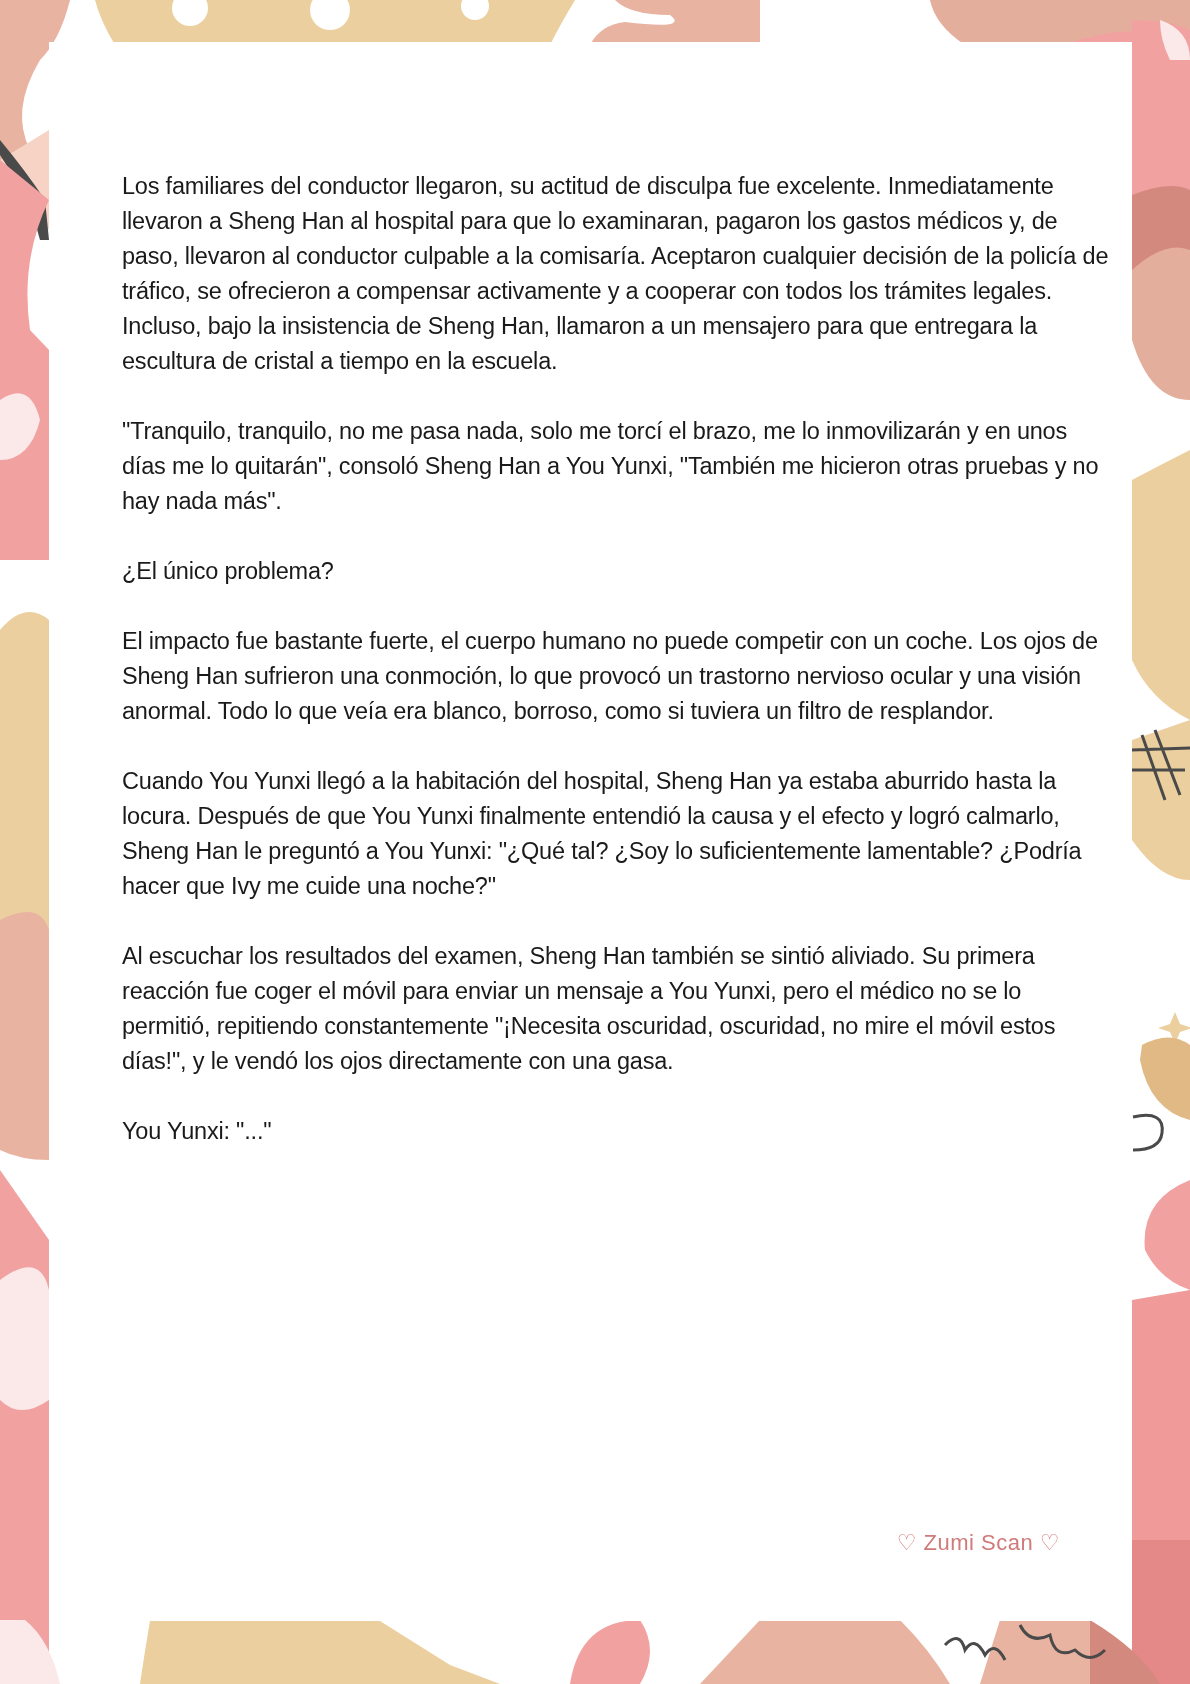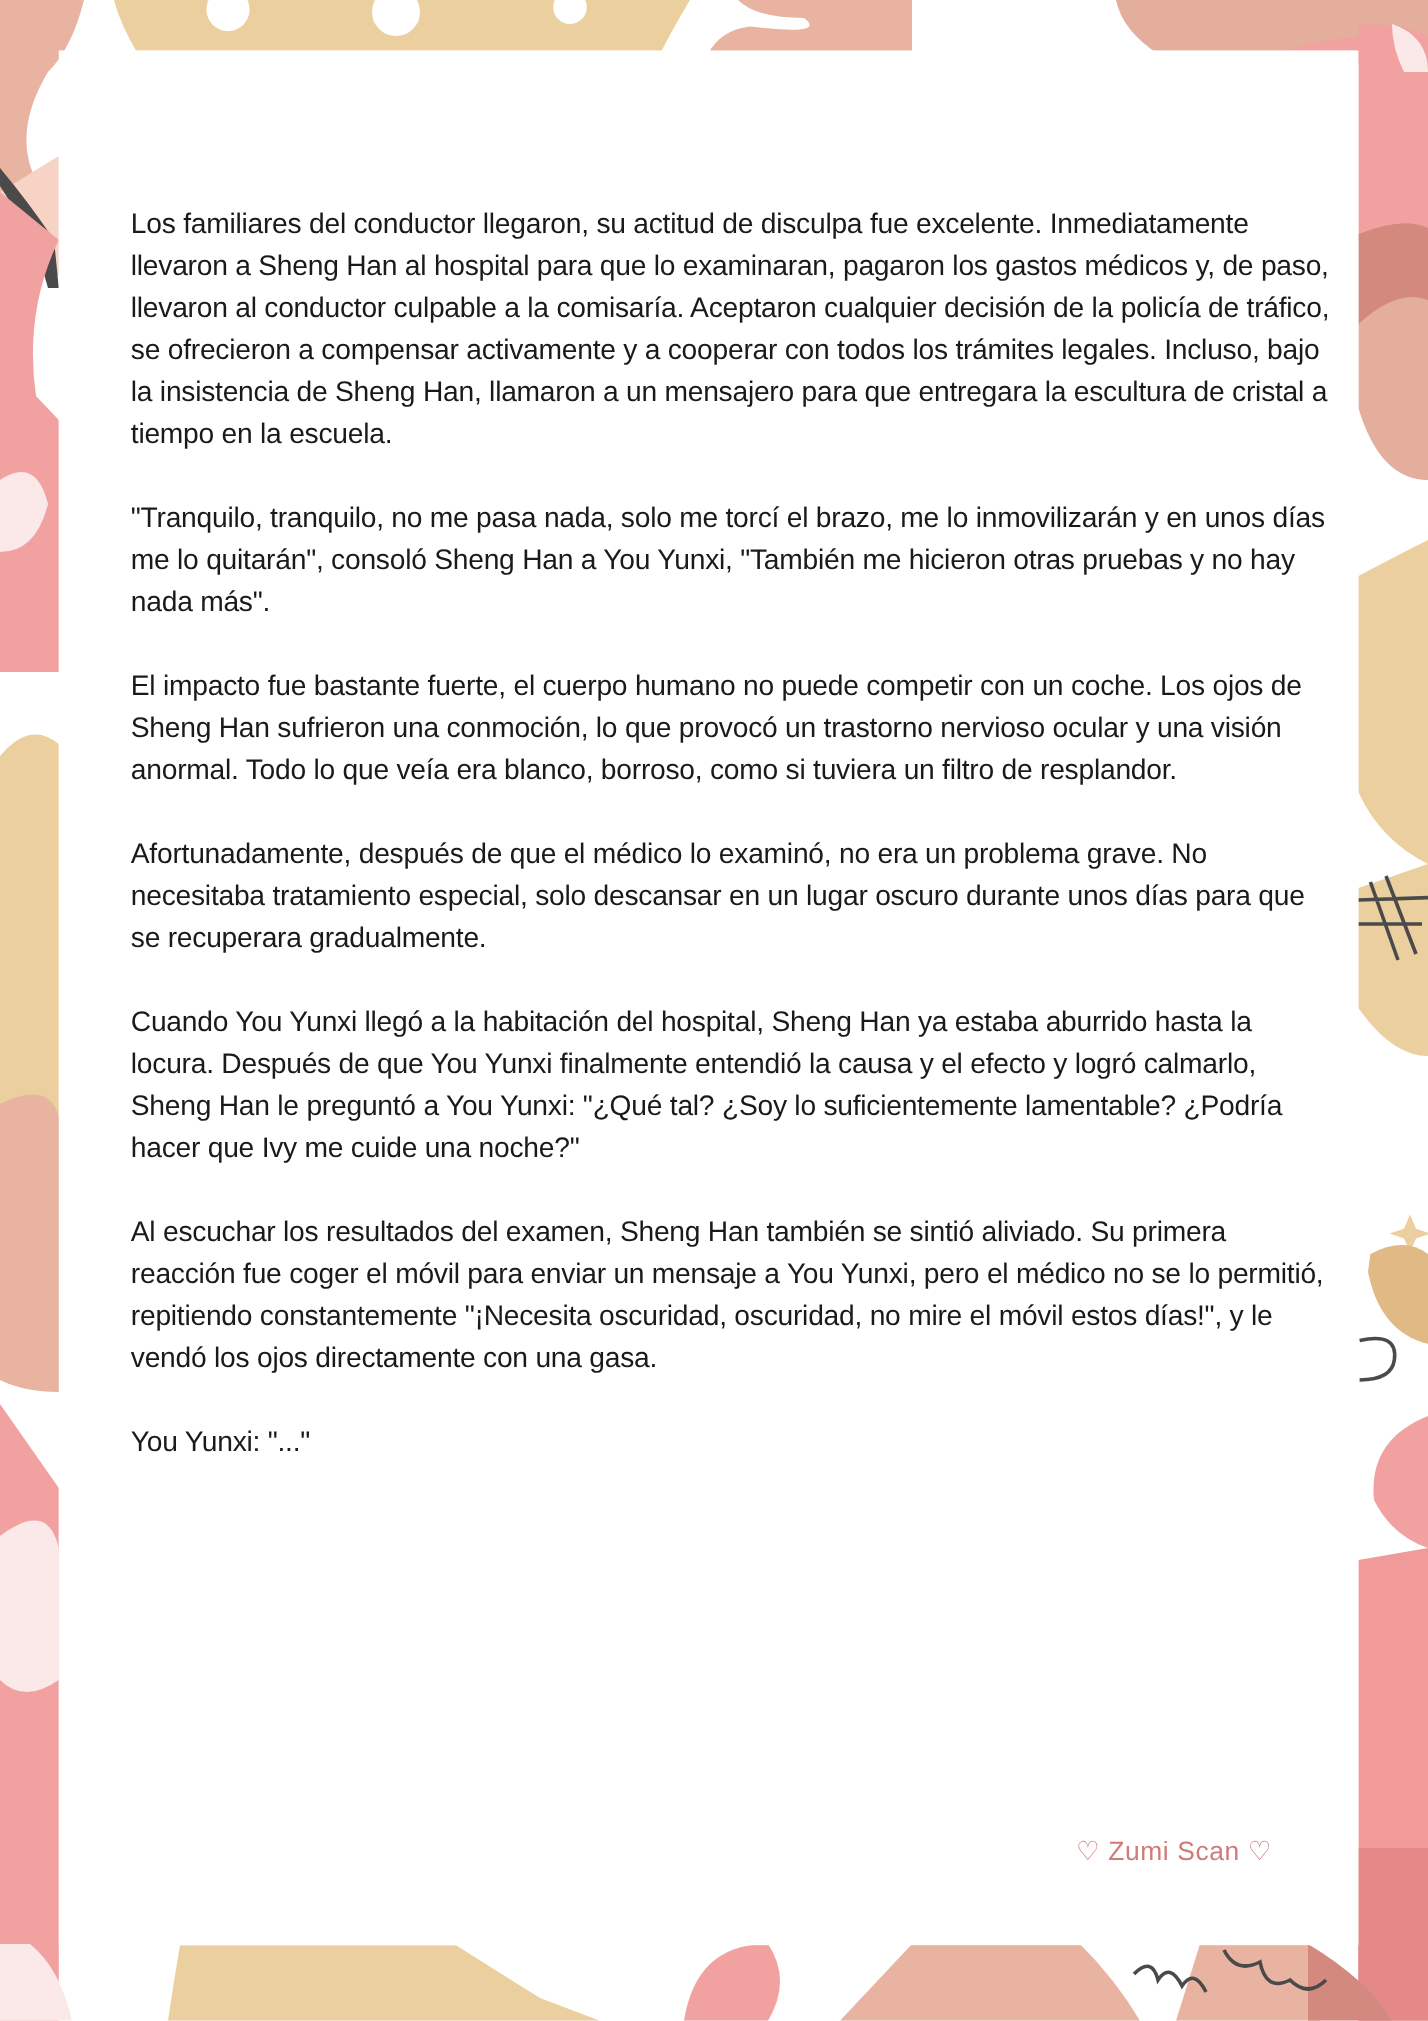--- a/index.html
+++ b/index.html
@@ -11,21 +11,21 @@
   .deco { position: absolute; }
   .page {
     position: absolute; left: 49px; top: 42px; width: 1083px; height: 1579px;
     background: #ffffff;
   }
   .text {
     position: absolute; left: 60px; top: 127px; width: 1000px;
     font-size: 23.5px; line-height: 35px; color: #1a1a1a;
     letter-spacing: -0.2px;
   }
-  .text p { margin: 0 0 35px 0; }
+  .text p { margin: 0 0 35px 13px; }
   .sig {
     position: absolute; right: 130px; top: 1530px;
     font-size: 22px; color: #d07a7a; letter-spacing: 0.5px; text-align: right;
   }
 </style>
 </head>
 <body>
 
 <svg class="deco" width="1190" height="1684" style="left:0;top:0" xmlns="http://www.w3.org/2000/svg">
 
@@ -69,21 +69,21 @@
   <path d="M980,1684 L1000,1620 L1090,1620 L1100,1684 Z" fill="#e8b3a0"></path>
   <path d="M1090,1620 Q1140,1650 1160,1684 L1090,1684 Z" fill="#d4897f"></path>
   <path d="M945,1645 Q960,1630 965,1650 Q975,1635 985,1655 Q995,1640 1005,1660" stroke="#4a4a4a" stroke-width="3" fill="none"></path>
   <path d="M1020,1625 Q1030,1645 1050,1635 Q1055,1660 1075,1650 Q1090,1665 1105,1650" stroke="#4a4a4a" stroke-width="3" fill="none"></path>
 </svg>
 
 <div class="page">
   <div class="text">
     <p>Los familiares del conductor llegaron, su actitud de disculpa fue excelente. Inmediatamente llevaron a Sheng Han al hospital para que lo examinaran, pagaron los gastos médicos y, de paso, llevaron al conductor culpable a la comisaría. Aceptaron cualquier decisión de la policía de tráfico, se ofrecieron a compensar activamente y a cooperar con todos los trámites legales. Incluso, bajo la insistencia de Sheng Han, llamaron a un mensajero para que entregara la escultura de cristal a tiempo en la escuela.</p>
     <p>"Tranquilo, tranquilo, no me pasa nada, solo me torcí el brazo, me lo inmovilizarán y en unos días me lo quitarán", consoló Sheng Han a You Yunxi, "También me hicieron otras pruebas y no hay nada más".</p>
+    <p>¿El único problema?</p>
     <p>El impacto fue bastante fuerte, el cuerpo humano no puede competir con un coche. Los ojos de Sheng Han sufrieron una conmoción, lo que provocó un trastorno nervioso ocular y una visión anormal. Todo lo que veía era blanco, borroso, como si tuviera un filtro de resplandor.</p>
-    <p>Afortunadamente, después de que el médico lo examinó, no era un problema grave. No necesitaba tratamiento especial, solo descansar en un lugar oscuro durante unos días para que se recuperara gradualmente.</p>
     <p>Cuando You Yunxi llegó a la habitación del hospital, Sheng Han ya estaba aburrido hasta la locura. Después de que You Yunxi finalmente entendió la causa y el efecto y logró calmarlo, Sheng Han le preguntó a You Yunxi: "¿Qué tal? ¿Soy lo suficientemente lamentable? ¿Podría hacer que Ivy me cuide una noche?"</p>
     <p>Al escuchar los resultados del examen, Sheng Han también se sintió aliviado. Su primera reacción fue coger el móvil para enviar un mensaje a You Yunxi, pero el médico no se lo permitió, repitiendo constantemente "¡Necesita oscuridad, oscuridad, no mire el móvil estos días!", y le vendó los ojos directamente con una gasa.</p>
     <p>You Yunxi: "..."</p>
   </div>
 </div>
 
 <div class="sig">♡ Zumi Scan ♡</div>
 
 </body></html>

